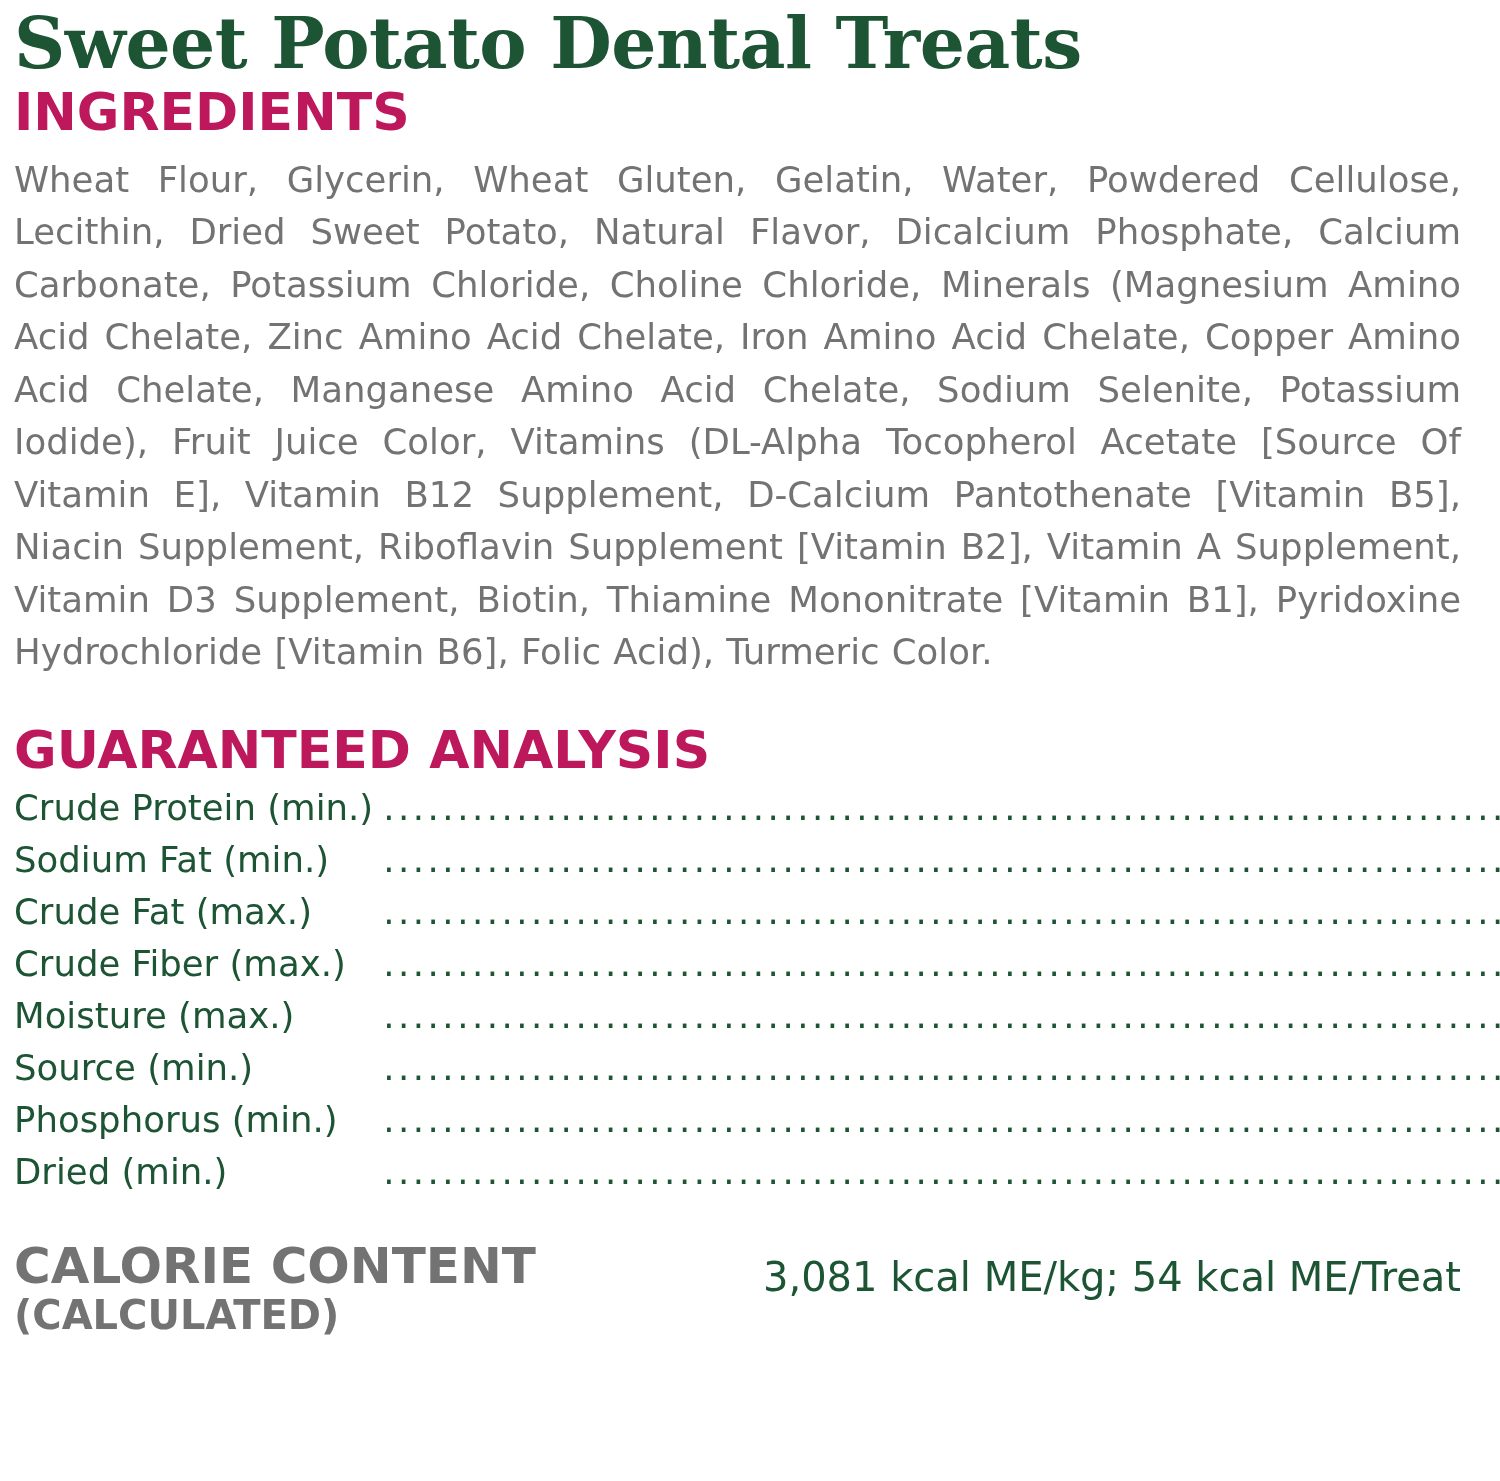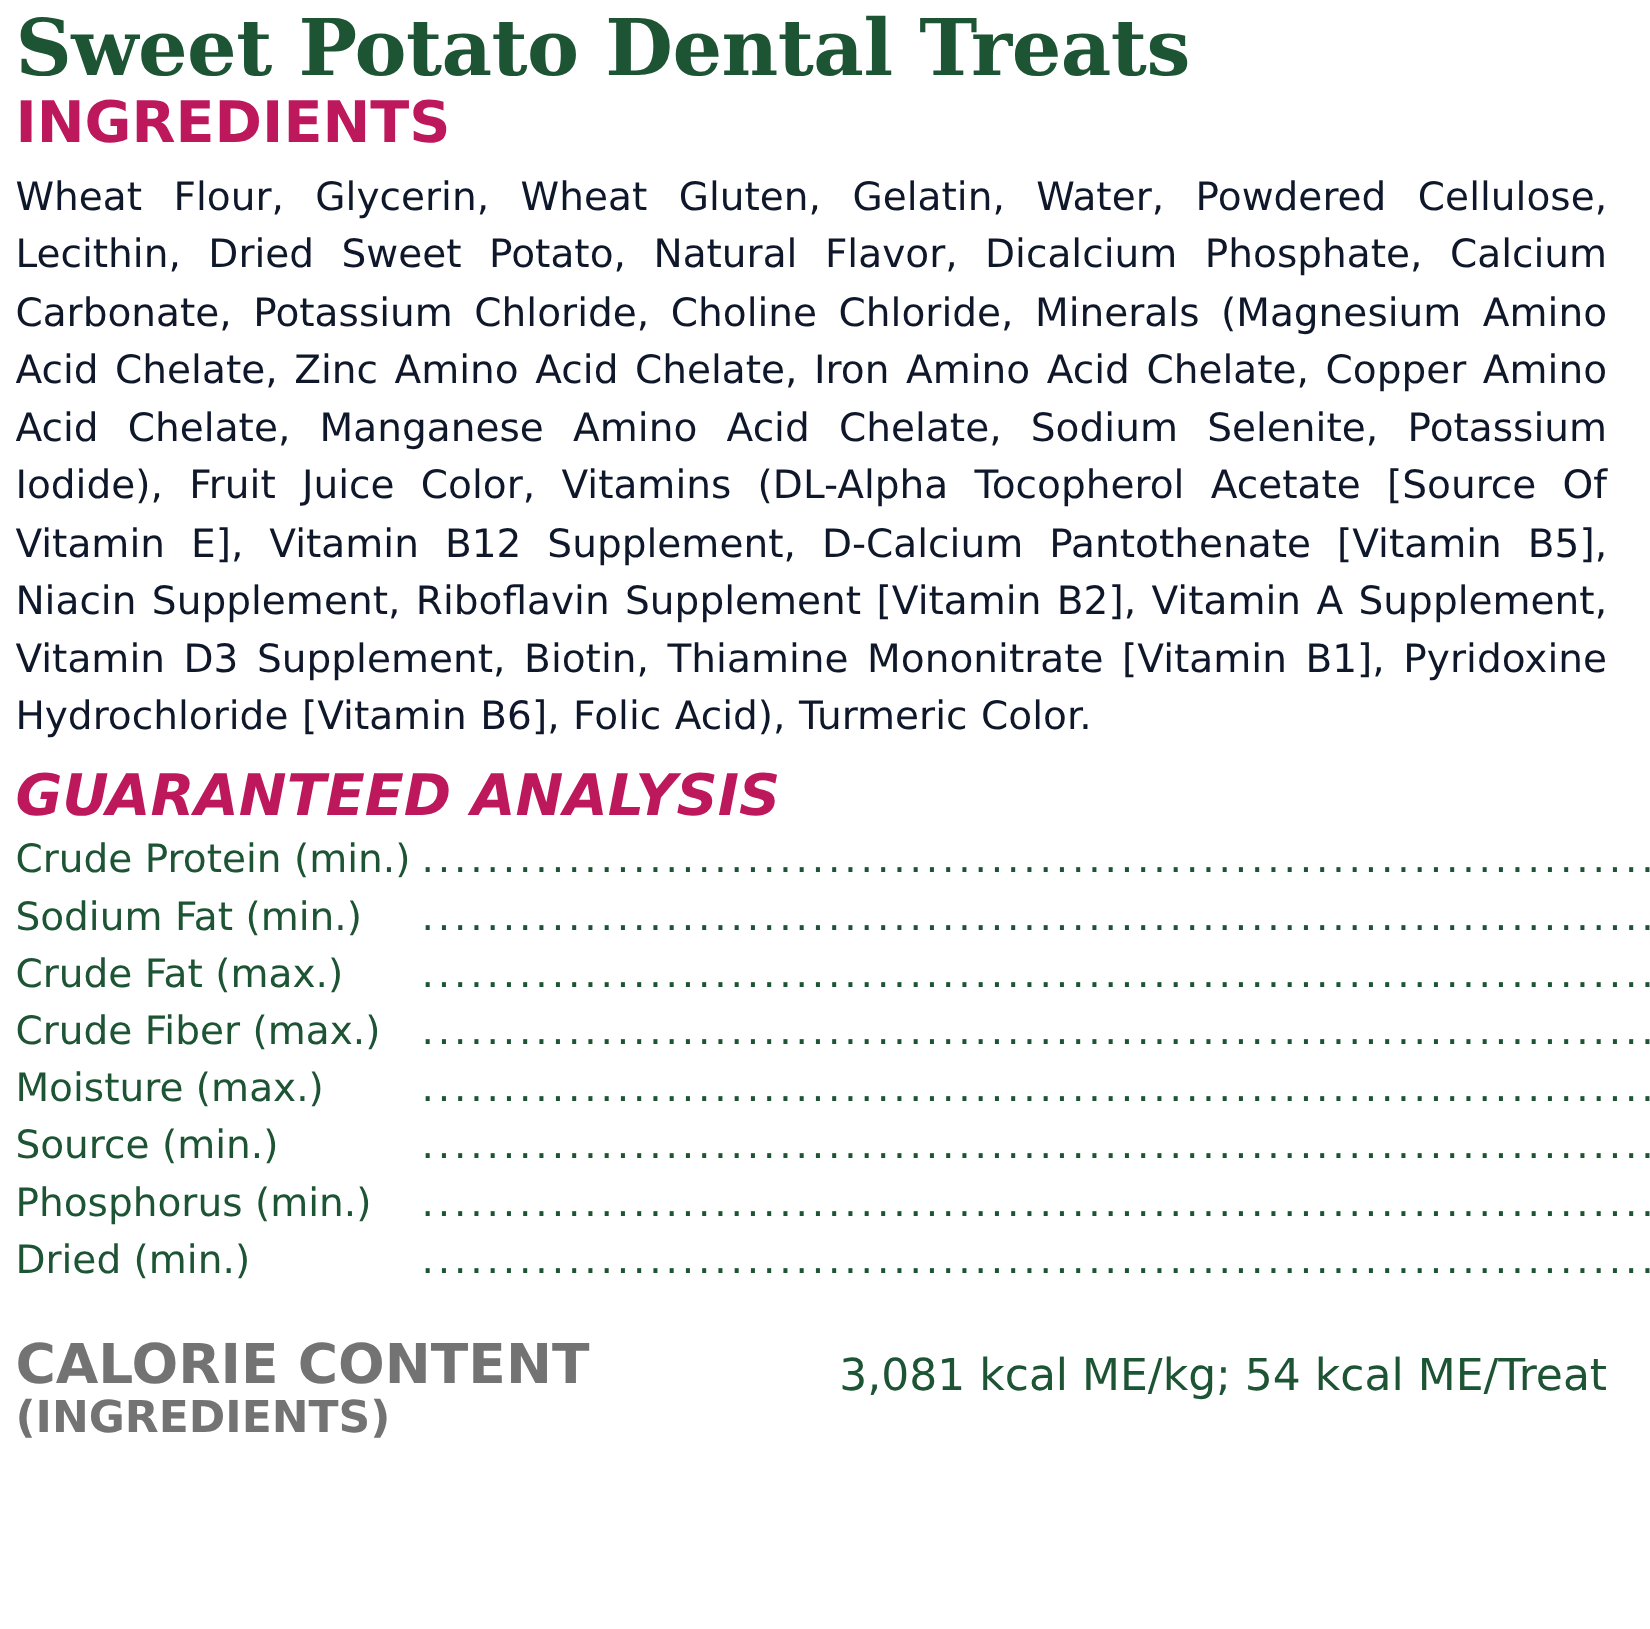--- a/index.html
+++ b/index.html
@@ -38,28 +38,27 @@
     line-height: 1.05;
     letter-spacing: 0px;
     color: #be185d;
     margin: 0 0 14px 0;
   }
   .ingredients-body {
     font-size: 35.5px;
     line-height: 1.48;
     text-align: justify;
     text-align-last: left;
-    color: #0f172a;
+    color: #737373;
     margin: 0;
     word-spacing: 1px;
   }
   .ga-heading {
-    margin-top: 18px;
+    margin-top: 44px;
     margin-bottom: 12px;
-    font-style: italic;
   }
   .ga-table {
     width: 100%;
     border-collapse: collapse;
   }
   .ga-row {
     height: 52px;
   }
   .ga-label {
     font-size: 35.5px;
@@ -155,18 +154,18 @@
         <tr class="ga-row">
           <td class="ga-label">Dried (min.)</td>
           <td class="ga-dots">.................................................................................................</td>
         </tr>
       </tbody>
   </table>
 
   <div class="calorie-block">
     <div class="calorie-left">
       <span>CALORIE CONTENT</span>
-      <span class="calorie-sub">(INGREDIENTS)</span>
+      <span class="calorie-sub">(CALCULATED)</span>
     </div>
     <div class="calorie-right">3,081 kcal ME/kg; 54 kcal ME/Treat</div>
   </div>
 
 </div>
 
 </body></html>

